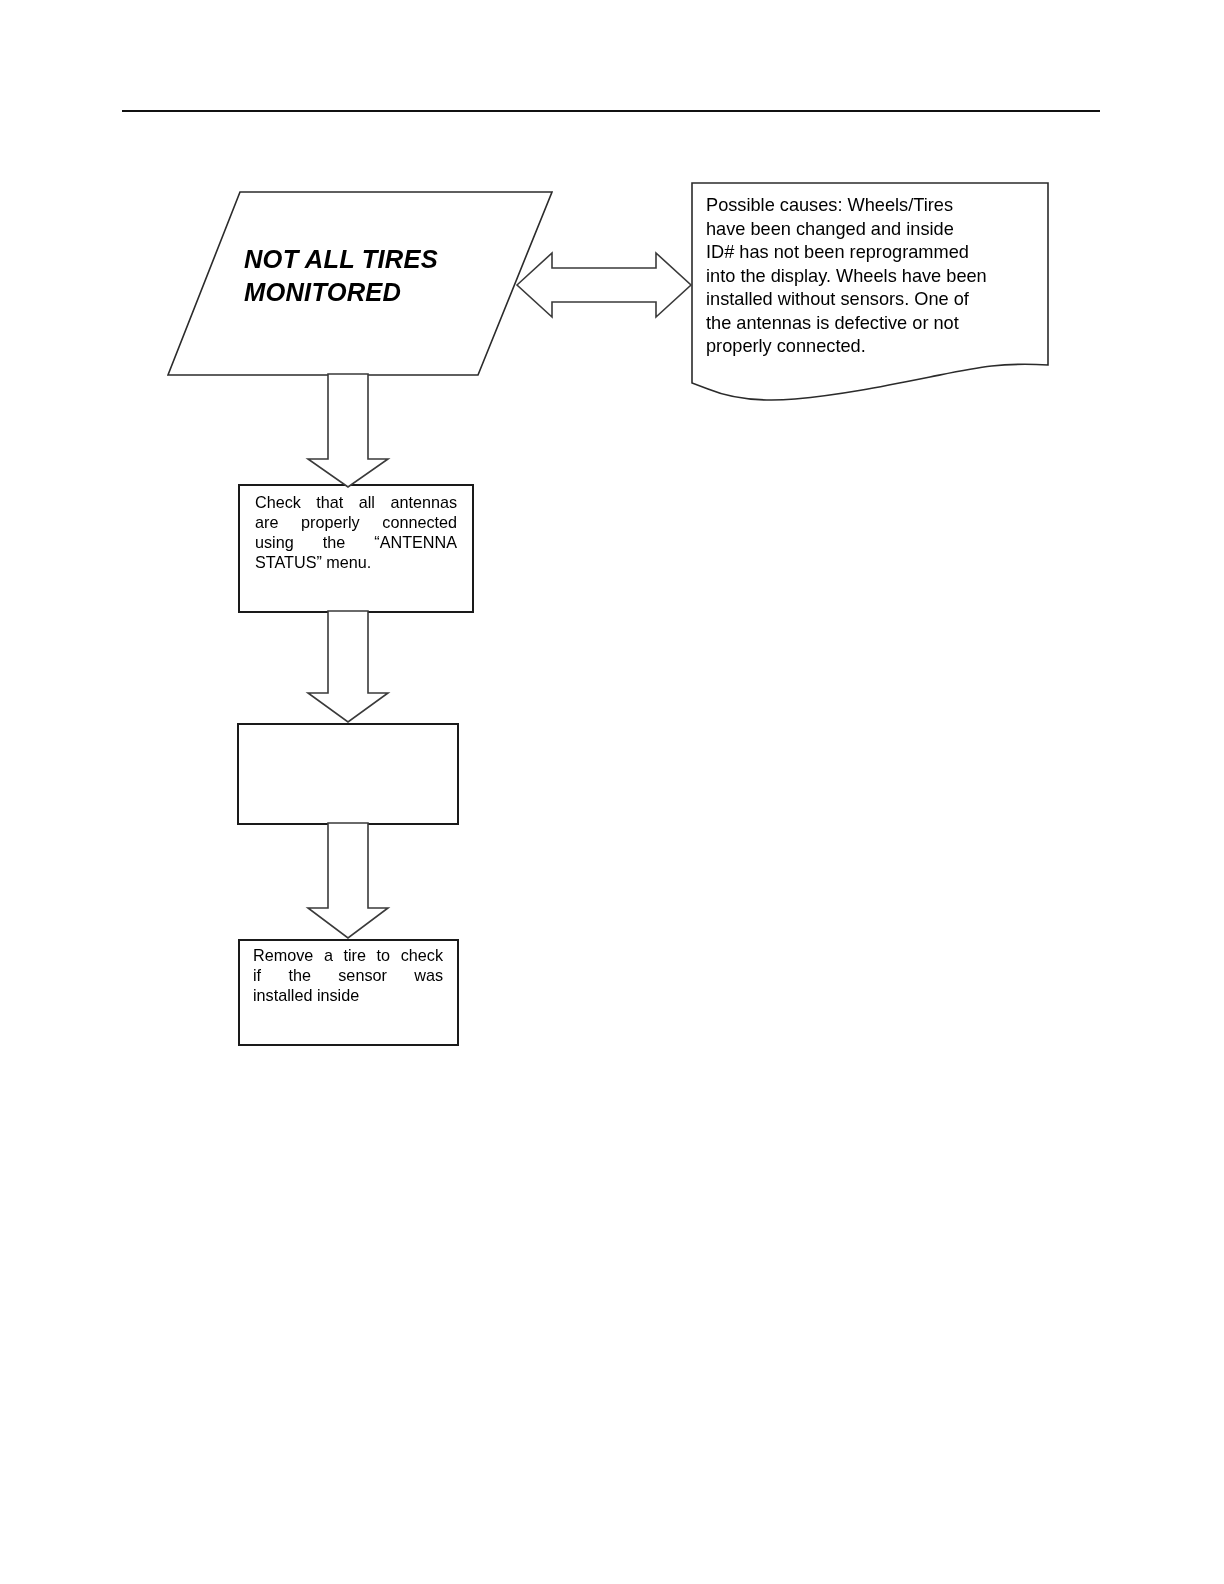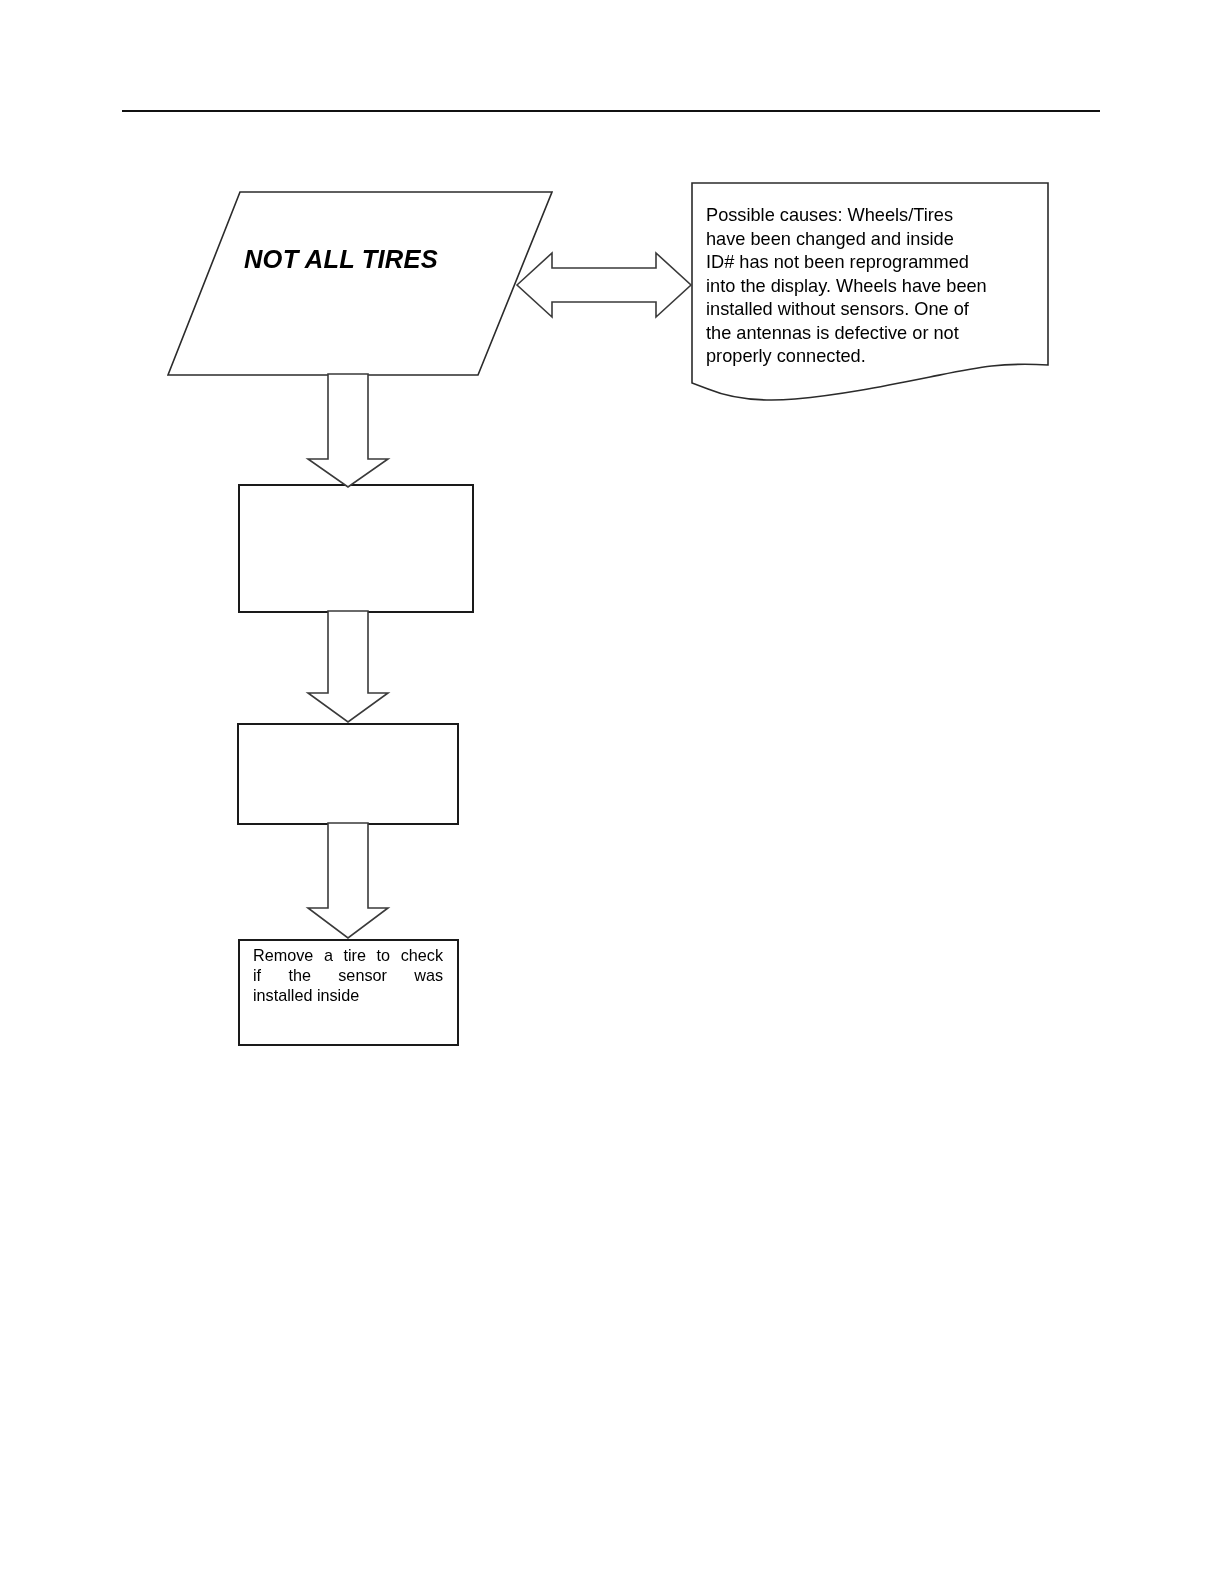--- a/index.html
+++ b/index.html
@@ -66,21 +66,21 @@
     line-height: 1.28;
     letter-spacing: 0.2px;
   }
   .terminator-text .l {
     display: block;
     white-space: nowrap;
     font-style: italic;
   }
   .callout-text {
     left: 706px;
-    top: 204px;
+    top: 194px;
     width: 328px;
     font-size: 18.2px;
     line-height: 1.295;
   }
   .callout-text .l {
     display: block;
     white-space: nowrap;
   }
   .proc-text {
     font-size: 16.2px;
@@ -143,32 +143,39 @@
 
     <polygon class="arrow-stroke" points="328,374 368,374 368,459 388,459 348,487 308,459 328,459"></polygon>
 
     <polygon class="arrow-stroke" points="328,611 368,611 368,693 388,693 348,722 308,693 328,693"></polygon>
 
     <polygon class="arrow-stroke" points="328,823 368,823 368,908 388,908 348,938 308,908 328,908"></polygon>
   </svg>
 
   <div class="txt terminator-text">
     <span class="l">NOT ALL TIRES</span>
+    <span class="l">MONITORED</span>
   </div>
 
   <div class="txt callout-text">
     <span class="l">Possible causes: Wheels/Tires</span>
     <span class="l">have been changed and inside</span>
     <span class="l">ID# has not been reprogrammed</span>
     <span class="l">into the display. Wheels have been</span>
     <span class="l">installed without sensors. One of</span>
     <span class="l">the antennas is defective or not</span>
     <span class="l">properly connected.</span>
   </div>
 
+  <div class="txt proc-text proc1">
+    <span class="l">Check that all antennas</span>
+    <span class="l">are properly connected</span>
+    <span class="l">using the “ANTENNA</span>
+    <span class="l last">STATUS” menu.</span>
+  </div>
 
 
   <div class="txt proc-text proc3">
     <span class="l">Remove a tire to check</span>
     <span class="l">if the sensor was</span>
     <span class="l last">installed inside</span>
   </div>
 
 </div>
 

